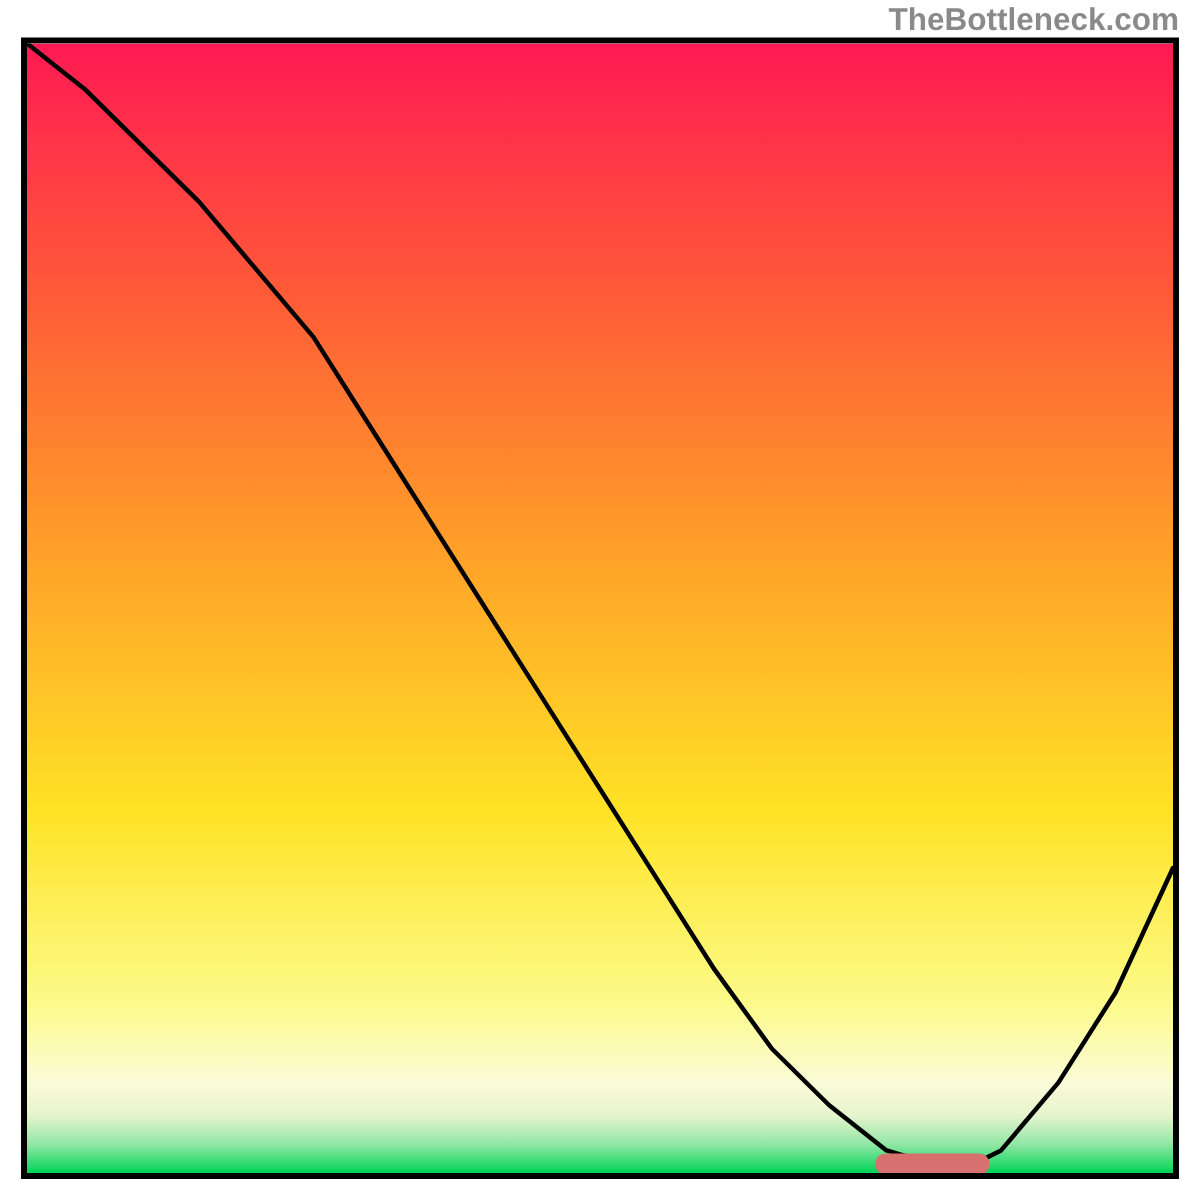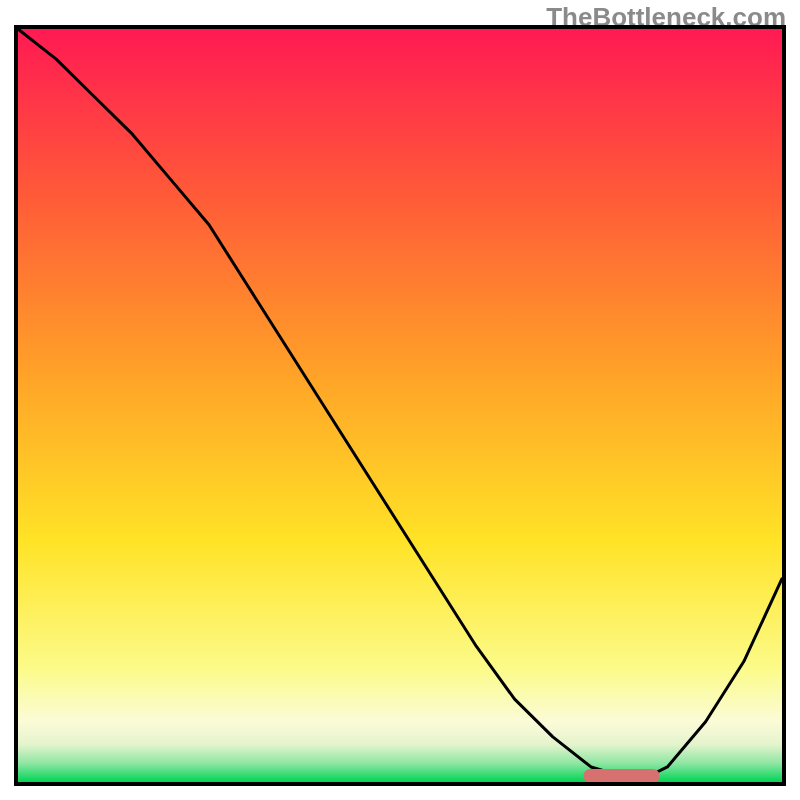--- a/index.html
+++ b/index.html
@@ -24,21 +24,21 @@
     left: 0;
     top: 0;
     width: 100%;
     height: 100%;
   }
   .watermark {
     position: absolute;
     top: 2px;
     right: 14px;
     font-family: Arial, Helvetica, sans-serif;
-    font-size: 26px;
+    font-size: 21px;
     font-weight: 600;
     color: #8a8a8a;
   }
   svg {
     display: block;
   }
 </style>
 </head>
 <body>
 

